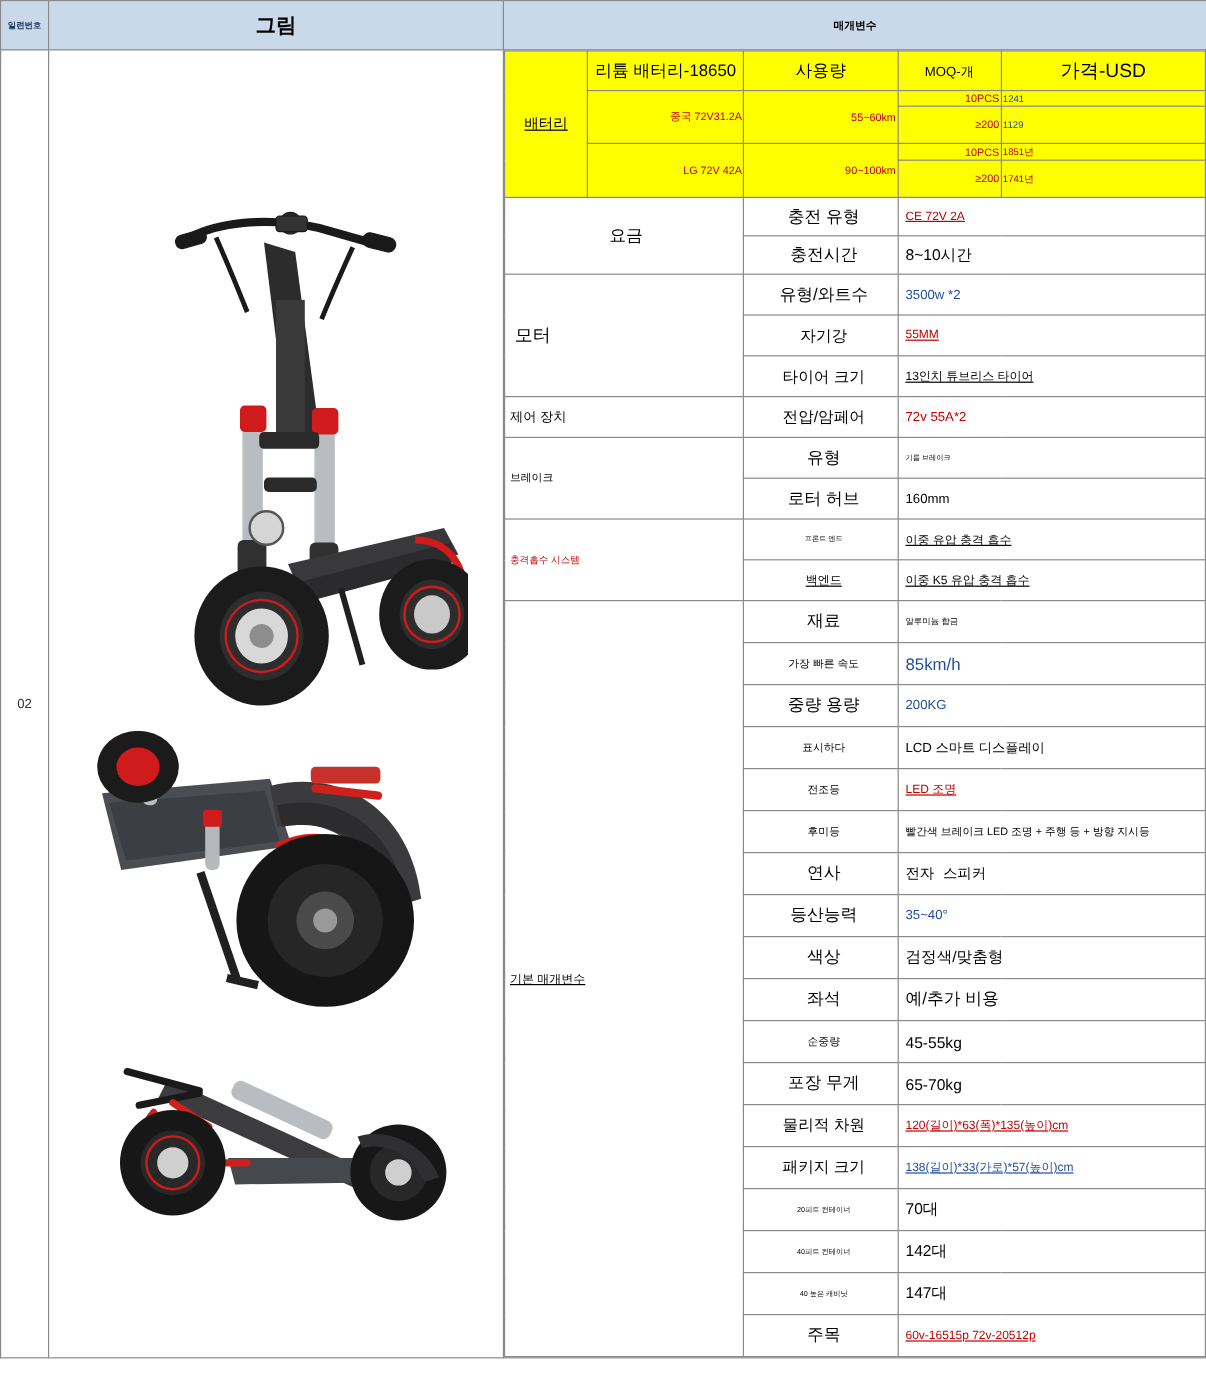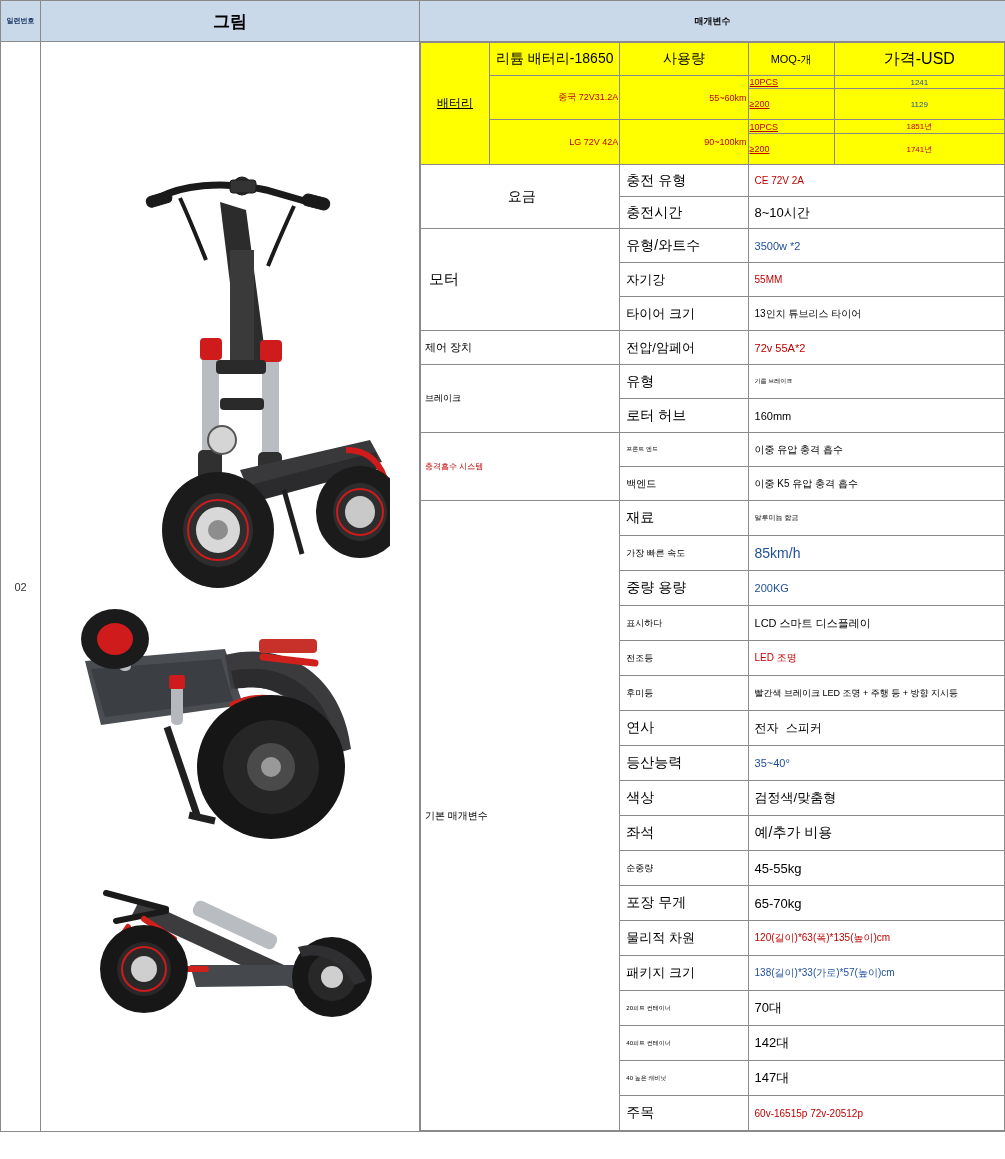--- a/index.html
+++ b/index.html
@@ -40,38 +40,38 @@
 
   .imgcell{padding:0;text-align:center;background:#fff;}
   .imgwrap{display:flex;flex-direction:column;align-items:center;gap:4px;padding:6px 0;}
 
   
   .param{width:100%;height:100%;}
   .yellow{background:#ffff00;}
   .ycap{text-align:center;font-size:14px;}
   .ysub{text-align:right;font-size:9px;color:#c00000;}
   .ysub.red{color:#c00000;}
-  .ymoq{text-align:left;font-size:9px;color:#c00000;text-decoration:underline;}
-  .yprice{text-align:center;font-size:8px;color:#1f4e9c;}
+  .ymoq{text-align:right;font-size:9px;color:#c00000;}
+  .yprice{text-align:left;font-size:8px;color:#1f4e9c;}
   .yprice.red{color:#c00000;}
   .ybig{text-align:center;font-size:16px;}
   .ylabel{text-align:center;font-size:12px;text-decoration:underline;}
 
   
   .grp{font-size:12px;padding-left:4px;}
   .grp.c{text-align:center;font-size:14px;}
 
-  .k{padding-left:6px;}
+  .k{padding-left:6px;text-align:center;}
   .v{padding-left:6px;}
   .f15{font-size:15px;}
   .f14{font-size:14px;}
   .f13{font-size:13px;}
   .f12{font-size:12px;font-family:Liberation Mono, monospace;}
   .f11{font-size:11px;}
-  .f10{font-size:10px;}
+  .f10{font-size:10px;text-decoration:underline;}
   .f9{font-size:9px;}
   .f8{font-size:8px;}
   .f7{font-size:7px;}
   .f6{font-size:6px;}
   .red{color:#c00000;}
   .blue{color:#1f4e9c;}
 
   .scooter{display:block;}
 </style>
 </head>

